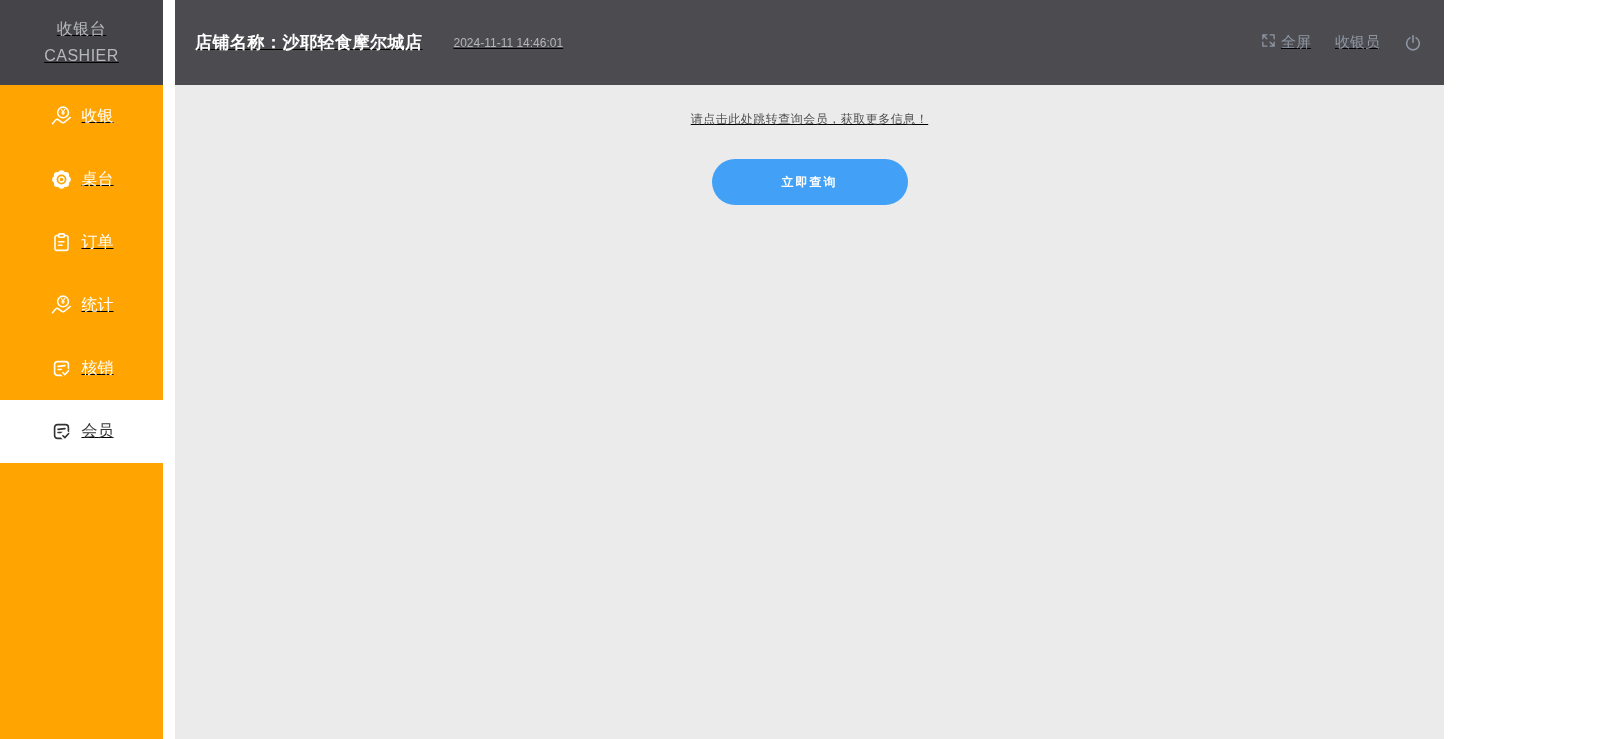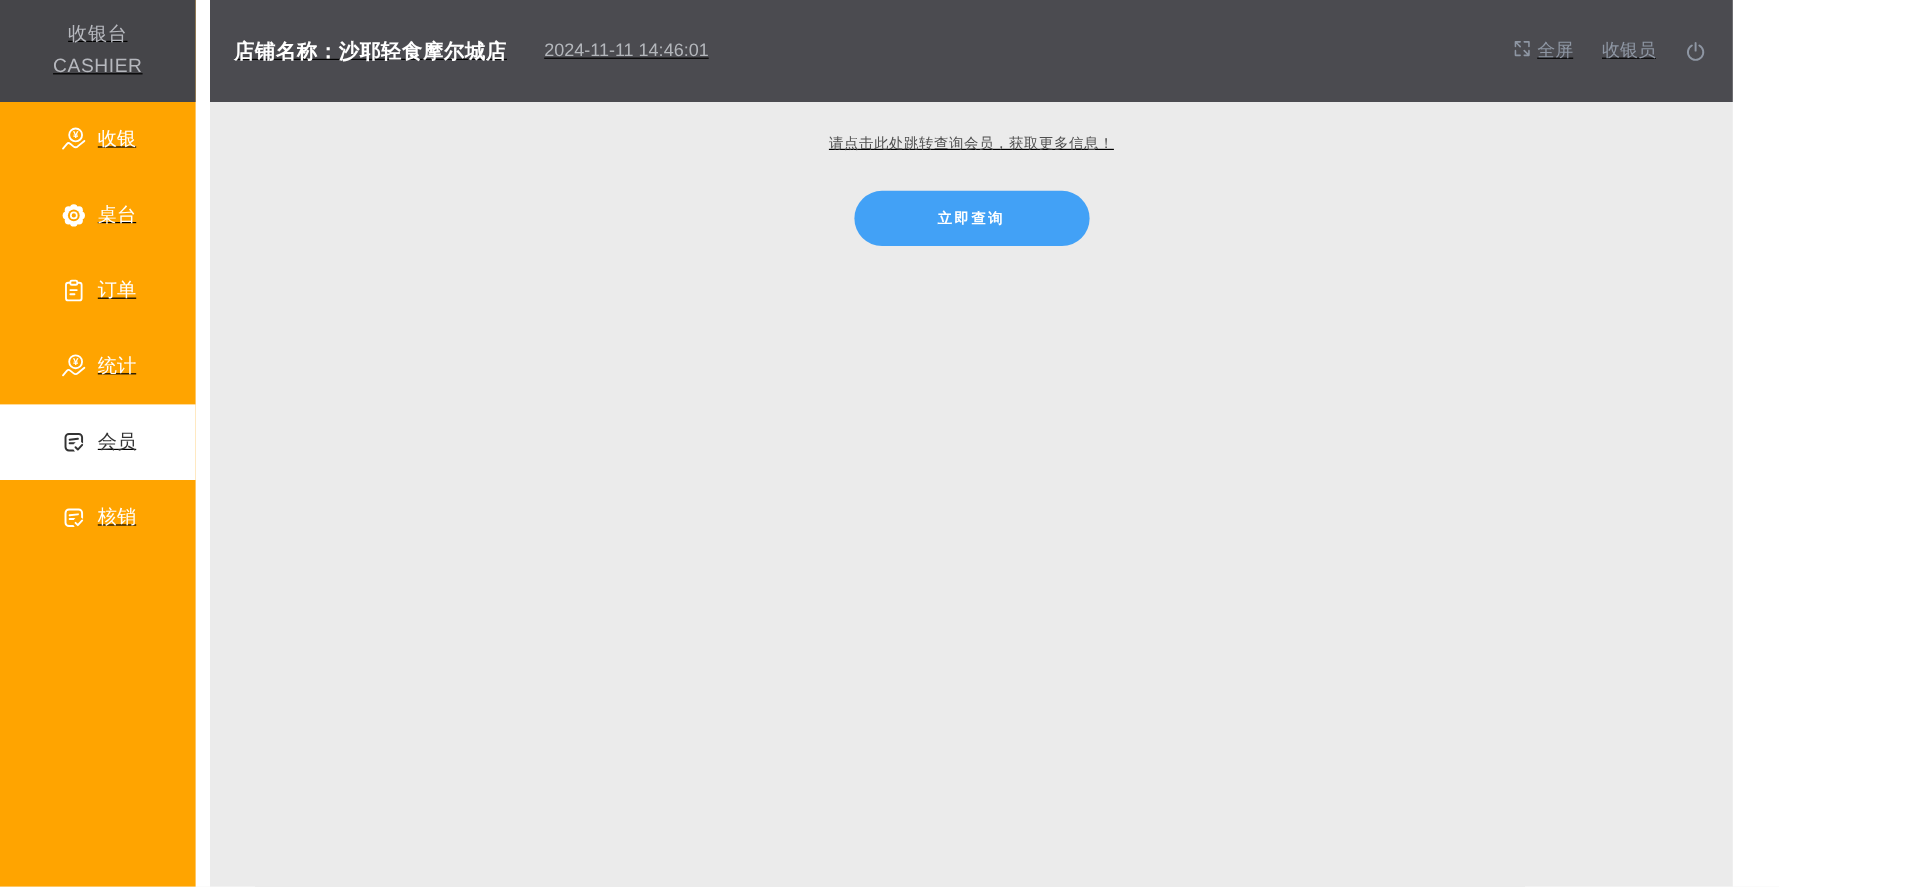--- a/index.html
+++ b/index.html
@@ -36,21 +36,21 @@
   .menu-item .ko{fill:var(--sidebar-orange);}
   .menu-item.active .ko{fill:#ffffff;}
 
   
   .main-col{flex:1;display:flex;flex-direction:column;min-width:0;padding-left:12px;}
   .header{
     height:85px;flex:0 0 85px;background:var(--header-dark);
     display:flex;align-items:center;padding:0 22px 0 20px;
   }
   .store{color:#fff;font-size:17px;font-weight:bold;letter-spacing:.5px;}
-  .time{color:#B3B6BB;font-size:15px;margin-left:31px;}
+  .time{color:#B3B6BB;font-size:12px;margin-left:31px;}
   .h-spacer{flex:1;}
   .h-right{display:flex;align-items:center;gap:24px;color:#8E96A3;font-size:15px;}
   .fullscreen-btn{display:flex;gap:5px;cursor:pointer;}
   .fullscreen-btn svg{width:15px;height:15px;display:block;}
   .user-name{cursor:pointer;}
   .power-btn{cursor:pointer;display:flex;align-items:center;}
   .power-btn svg{width:18px;height:18px;display:block;}
 
   
   .content{flex:1;background:var(--main-bg);text-align:center;overflow:hidden;}
@@ -122,42 +122,42 @@
         <span>
           <svg viewBox="0 0 24 24" fill="none" stroke="currentColor" stroke-width="1.6" stroke-linecap="round" stroke-linejoin="round">
             <circle cx="13.6" cy="7.8" r="5.6"></circle>
             <text x="13.6" y="10.6" font-size="8.5" font-weight="bold" text-anchor="middle" fill="currentColor" stroke="none">¥</text>
             <path d="M2.6 19.6 l3.3-3.9 c.8-.9 2.1-1 3-.2 l2.7 2.2 c1.2 1 3 .9 4.1-.2 L21.2 13"></path>
           </svg>
         </span>
         <span>统计</span>
       </div>
 
+      <div class="menu-item">
+        <span>
+          <svg viewBox="0 0 24 24" fill="none" stroke="currentColor" stroke-width="1.7" stroke-linecap="round" stroke-linejoin="round">
+            <rect x="4.8" y="4.8" width="14.4" height="14.4" rx="3"></rect>
+            <path d="M8.4 9.8 l7.2-.8 M8.4 13 h4.4"></path>
+            <circle class="ko" cx="16.3" cy="16.4" r="5" stroke="none"></circle>
+            <path d="M13.5 16.4 l2 2 l3.8-4.1"></path>
+          </svg>
+        </span>
+        <span>核销</span>
+      </div>
+
       <div class="menu-item active">
         <span>
           <svg viewBox="0 0 24 24" fill="none" stroke="currentColor" stroke-width="1.7" stroke-linecap="round" stroke-linejoin="round">
             <rect x="4.8" y="4.8" width="14.4" height="14.4" rx="3"></rect>
             <path d="M8.4 9.8 l7.2-.8 M8.4 13 h4.4"></path>
             <circle class="ko" cx="16.3" cy="16.4" r="5" stroke="none"></circle>
             <path d="M13.5 16.4 l2 2 l3.8-4.1"></path>
           </svg>
         </span>
         <span>会员</span>
-      </div>
-
-      <div class="menu-item">
-        <span>
-          <svg viewBox="0 0 24 24" fill="none" stroke="currentColor" stroke-width="1.7" stroke-linecap="round" stroke-linejoin="round">
-            <rect x="4.8" y="4.8" width="14.4" height="14.4" rx="3"></rect>
-            <path d="M8.4 9.8 l7.2-.8 M8.4 13 h4.4"></path>
-            <circle class="ko" cx="16.3" cy="16.4" r="5" stroke="none"></circle>
-            <path d="M13.5 16.4 l2 2 l3.8-4.1"></path>
-          </svg>
-        </span>
-        <span>核销</span>
       </div>
 
     </nav>
   </aside>
 
   <div class="main-col">
 
     <header class="header">
       <span class="store">店铺名称：沙耶轻食摩尔城店</span>
       <span class="time">2024-11-11 14:46:01</span>

